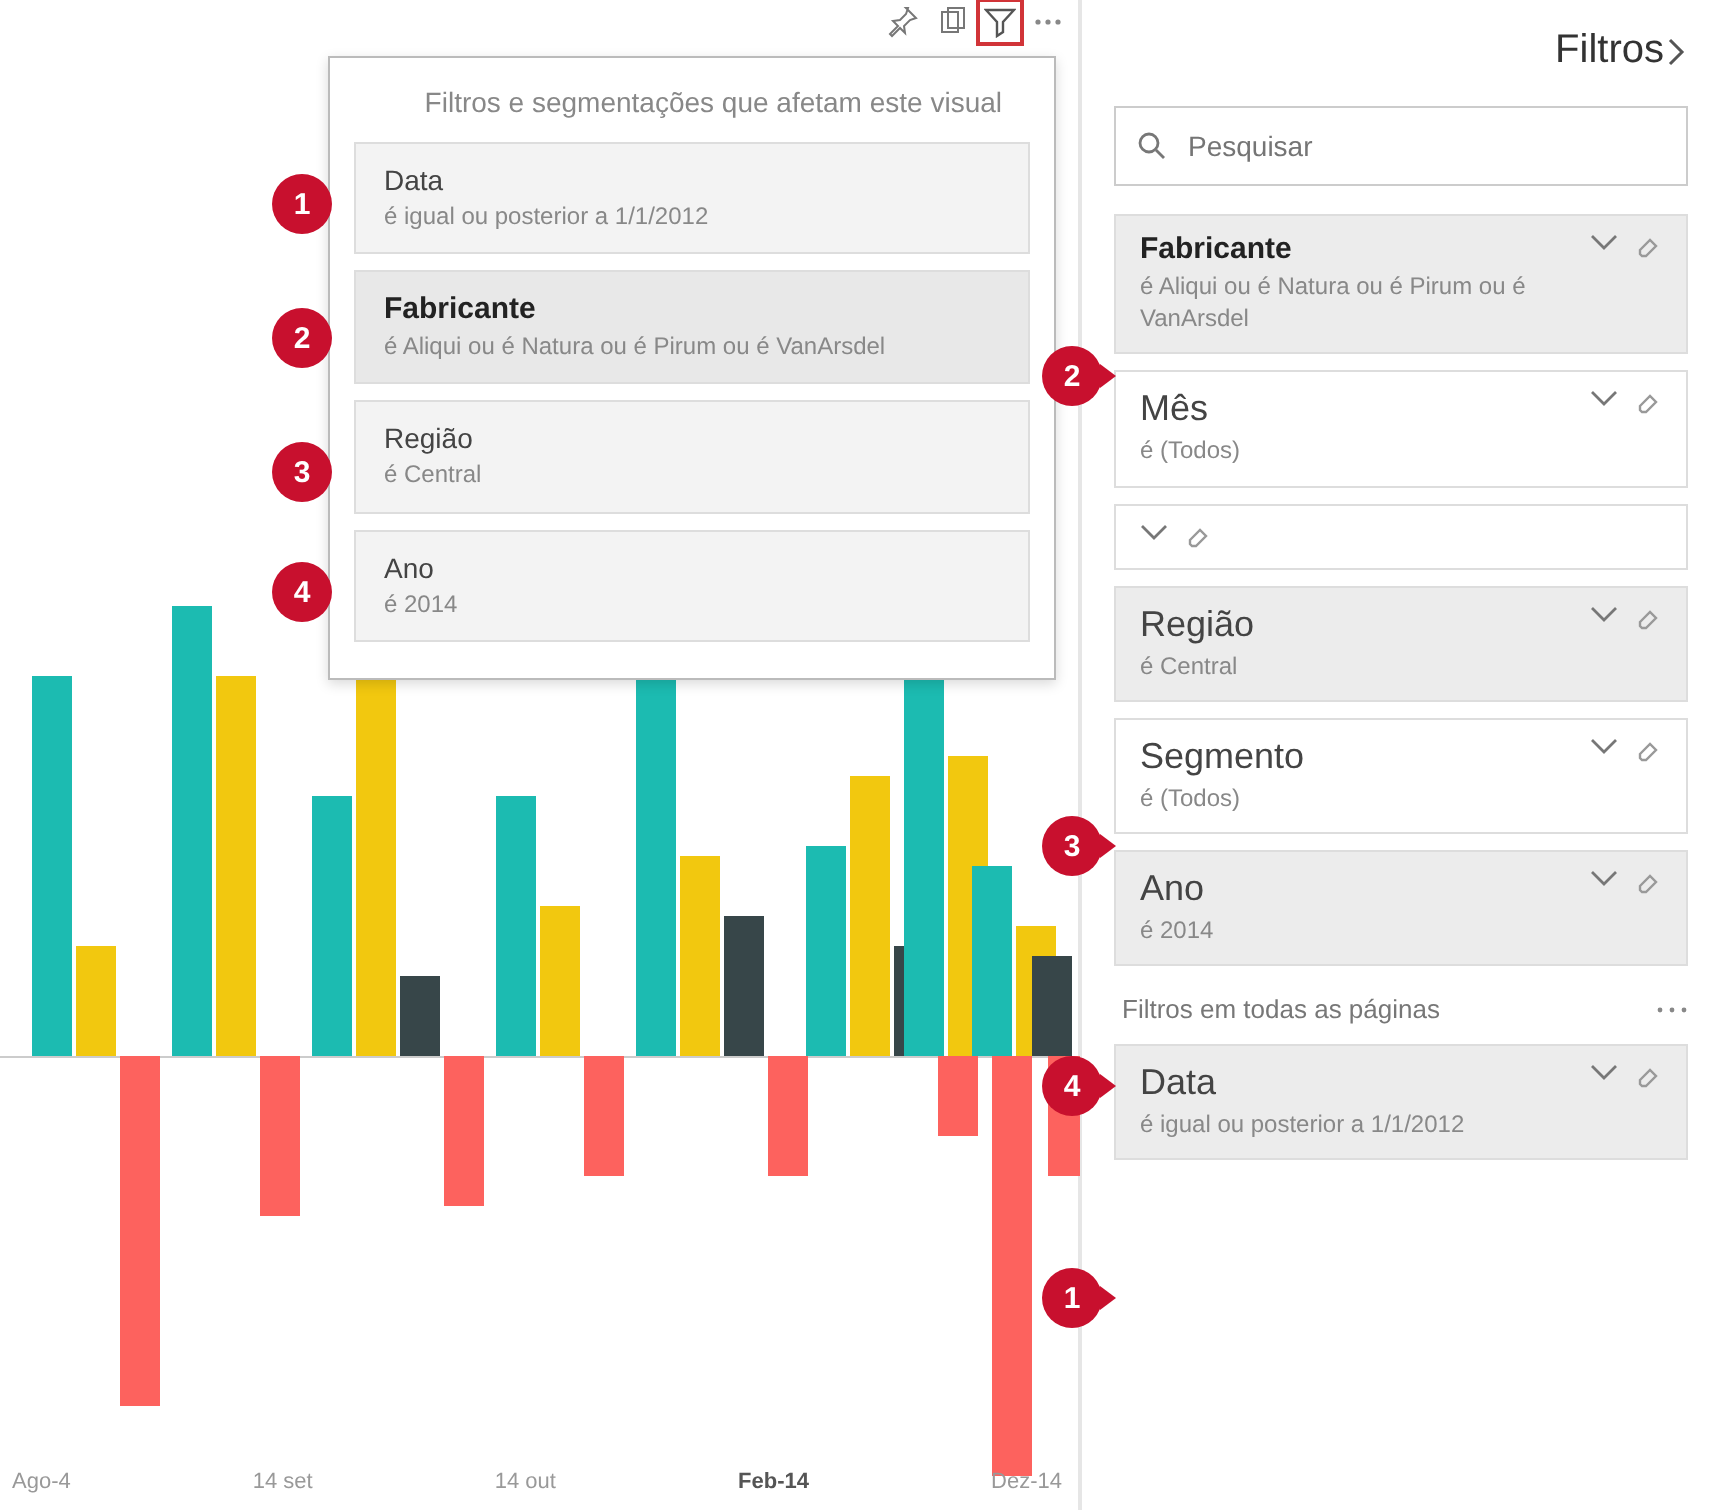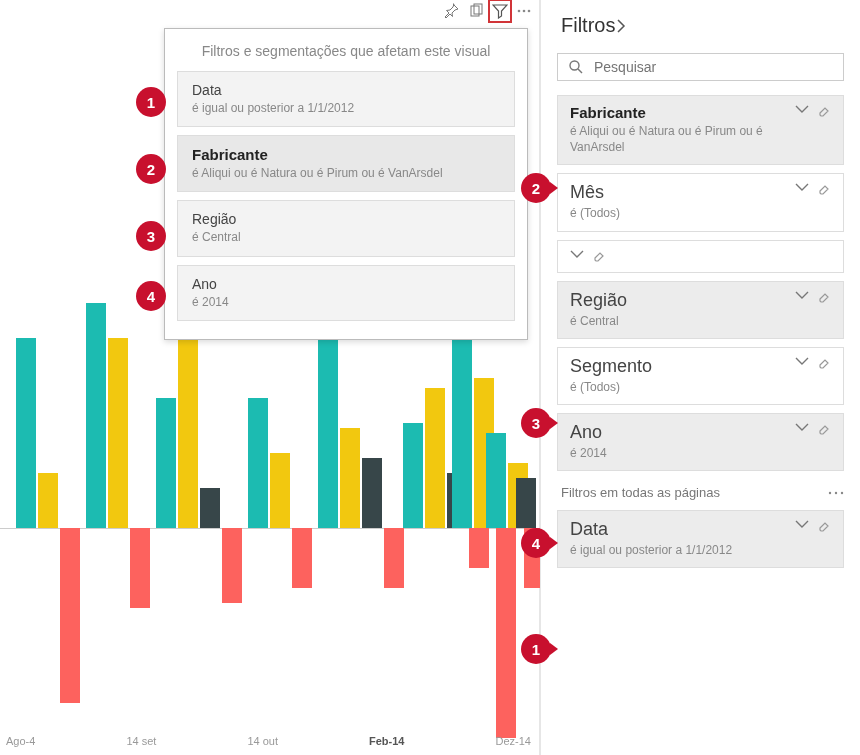--- a/index.html
+++ b/index.html
@@ -73,21 +73,21 @@
     position: absolute;
     top: 28px; left: 164px;
     width: 364px;
     background: #fff;
     border: 1px solid #bbb;
     box-shadow: 0 2px 6px rgba(0,0,0,0.15);
     z-index: 10;
     padding-bottom: 10px;
   }
   .tooltip-title {
-    text-align: center;
+    text-align: right;
     padding: 14px 26px 12px;
     color: #888;
     font-size: 14px;
   }
   .tt-item {
     margin: 0 12px 8px;
     padding: 10px 14px;
     background: #f3f3f3;
     border: 1px solid #ddd;
   }
@@ -121,29 +121,29 @@
   
   .filters-pane {
     width: 320px;
     height: 755px;
     border-left: 1px solid #e6e6e6;
     padding: 0;
     background: #fff;
     position: relative;
   }
   .fp-header {
-    display: flex; align-items: center; justify-content: flex-start;
+    display: flex; align-items: center; justify-content: flex-end;
     padding: 14px 16px 6px 20px;
   }
   .fp-header h2 { font-weight: 400; font-size: 20px; color: #333; }
   .search-box {
     margin: 10px 16px 14px;
     border: 1px solid #ccc;
     display: flex; align-items: center;
-    height: 28px;
+    height: 40px;
     padding: 0 10px;
   }
   .search-box input {
     border: none; outline: none;
     flex: 1; font-size: 14px;
     margin-left: 10px;
     background: transparent;
   }
   .section-head {
     display: flex; align-items: center; justify-content: space-between;

